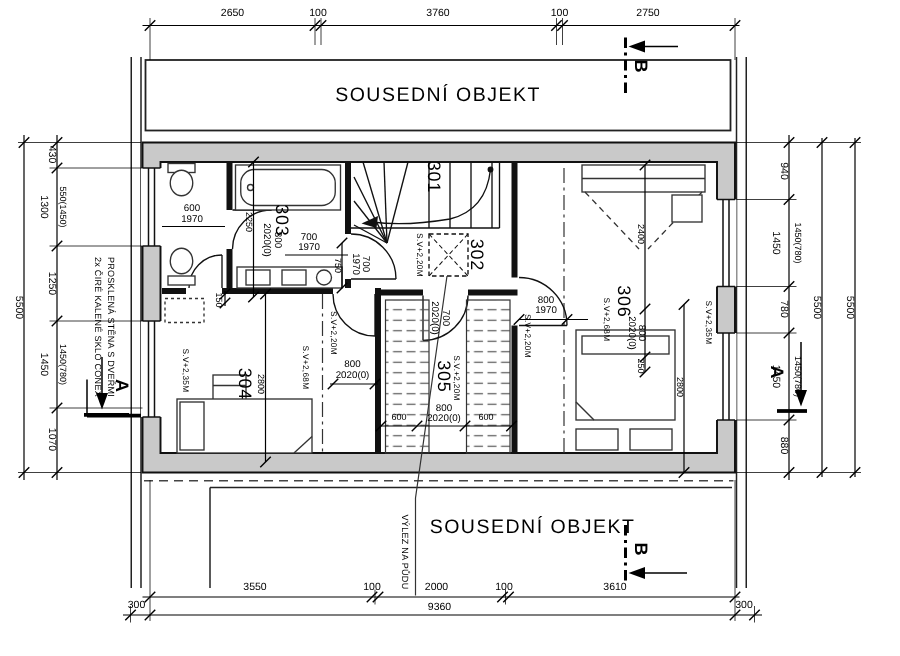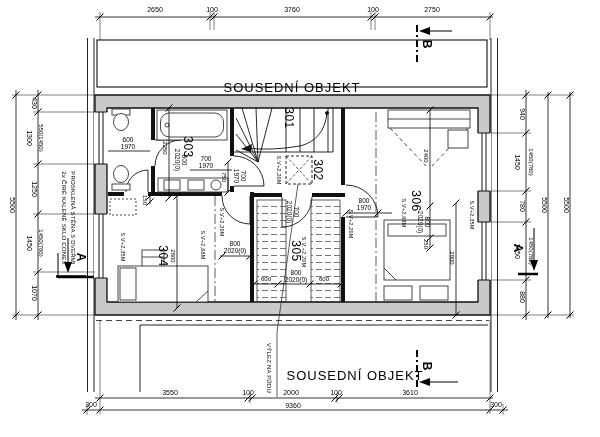--- a/index.html
+++ b/index.html
@@ -8,21 +8,21 @@
   .plan svg{position:absolute;left:0;top:0;}
   .lb{position:absolute;white-space:nowrap;font-size:7px;color:#000;
       transform:translate(-50%,-50%);line-height:1;}
   .lb.rot{transform:translate(-50%,-50%) rotate(90deg);}
   .lb2{position:absolute;text-align:center;font-size:6.5px;line-height:1.1;
        transform:translate(-50%,-50%);white-space:nowrap;}
   .lb2.rot{transform:translate(-50%,-50%) rotate(90deg);}
   .lb2 span{display:block;}
   .room{font-size:12px;letter-spacing:.5px;}
   .sv{font-size:5.5px;letter-spacing:.2px;}
-  .big{font-size:13px;letter-spacing:1px;margin-top:24px;}
+  .big{font-size:13px;letter-spacing:1px;}
   .sec{font-size:12px;font-weight:bold;}
   .note{font-size:6px;letter-spacing:.2px;}
   .small{font-size:6px;}
 </style>
 </head>
 <body>
 
 <div class="plan">
 
 <svg width="600" height="437" viewBox="0 0 600 437">

